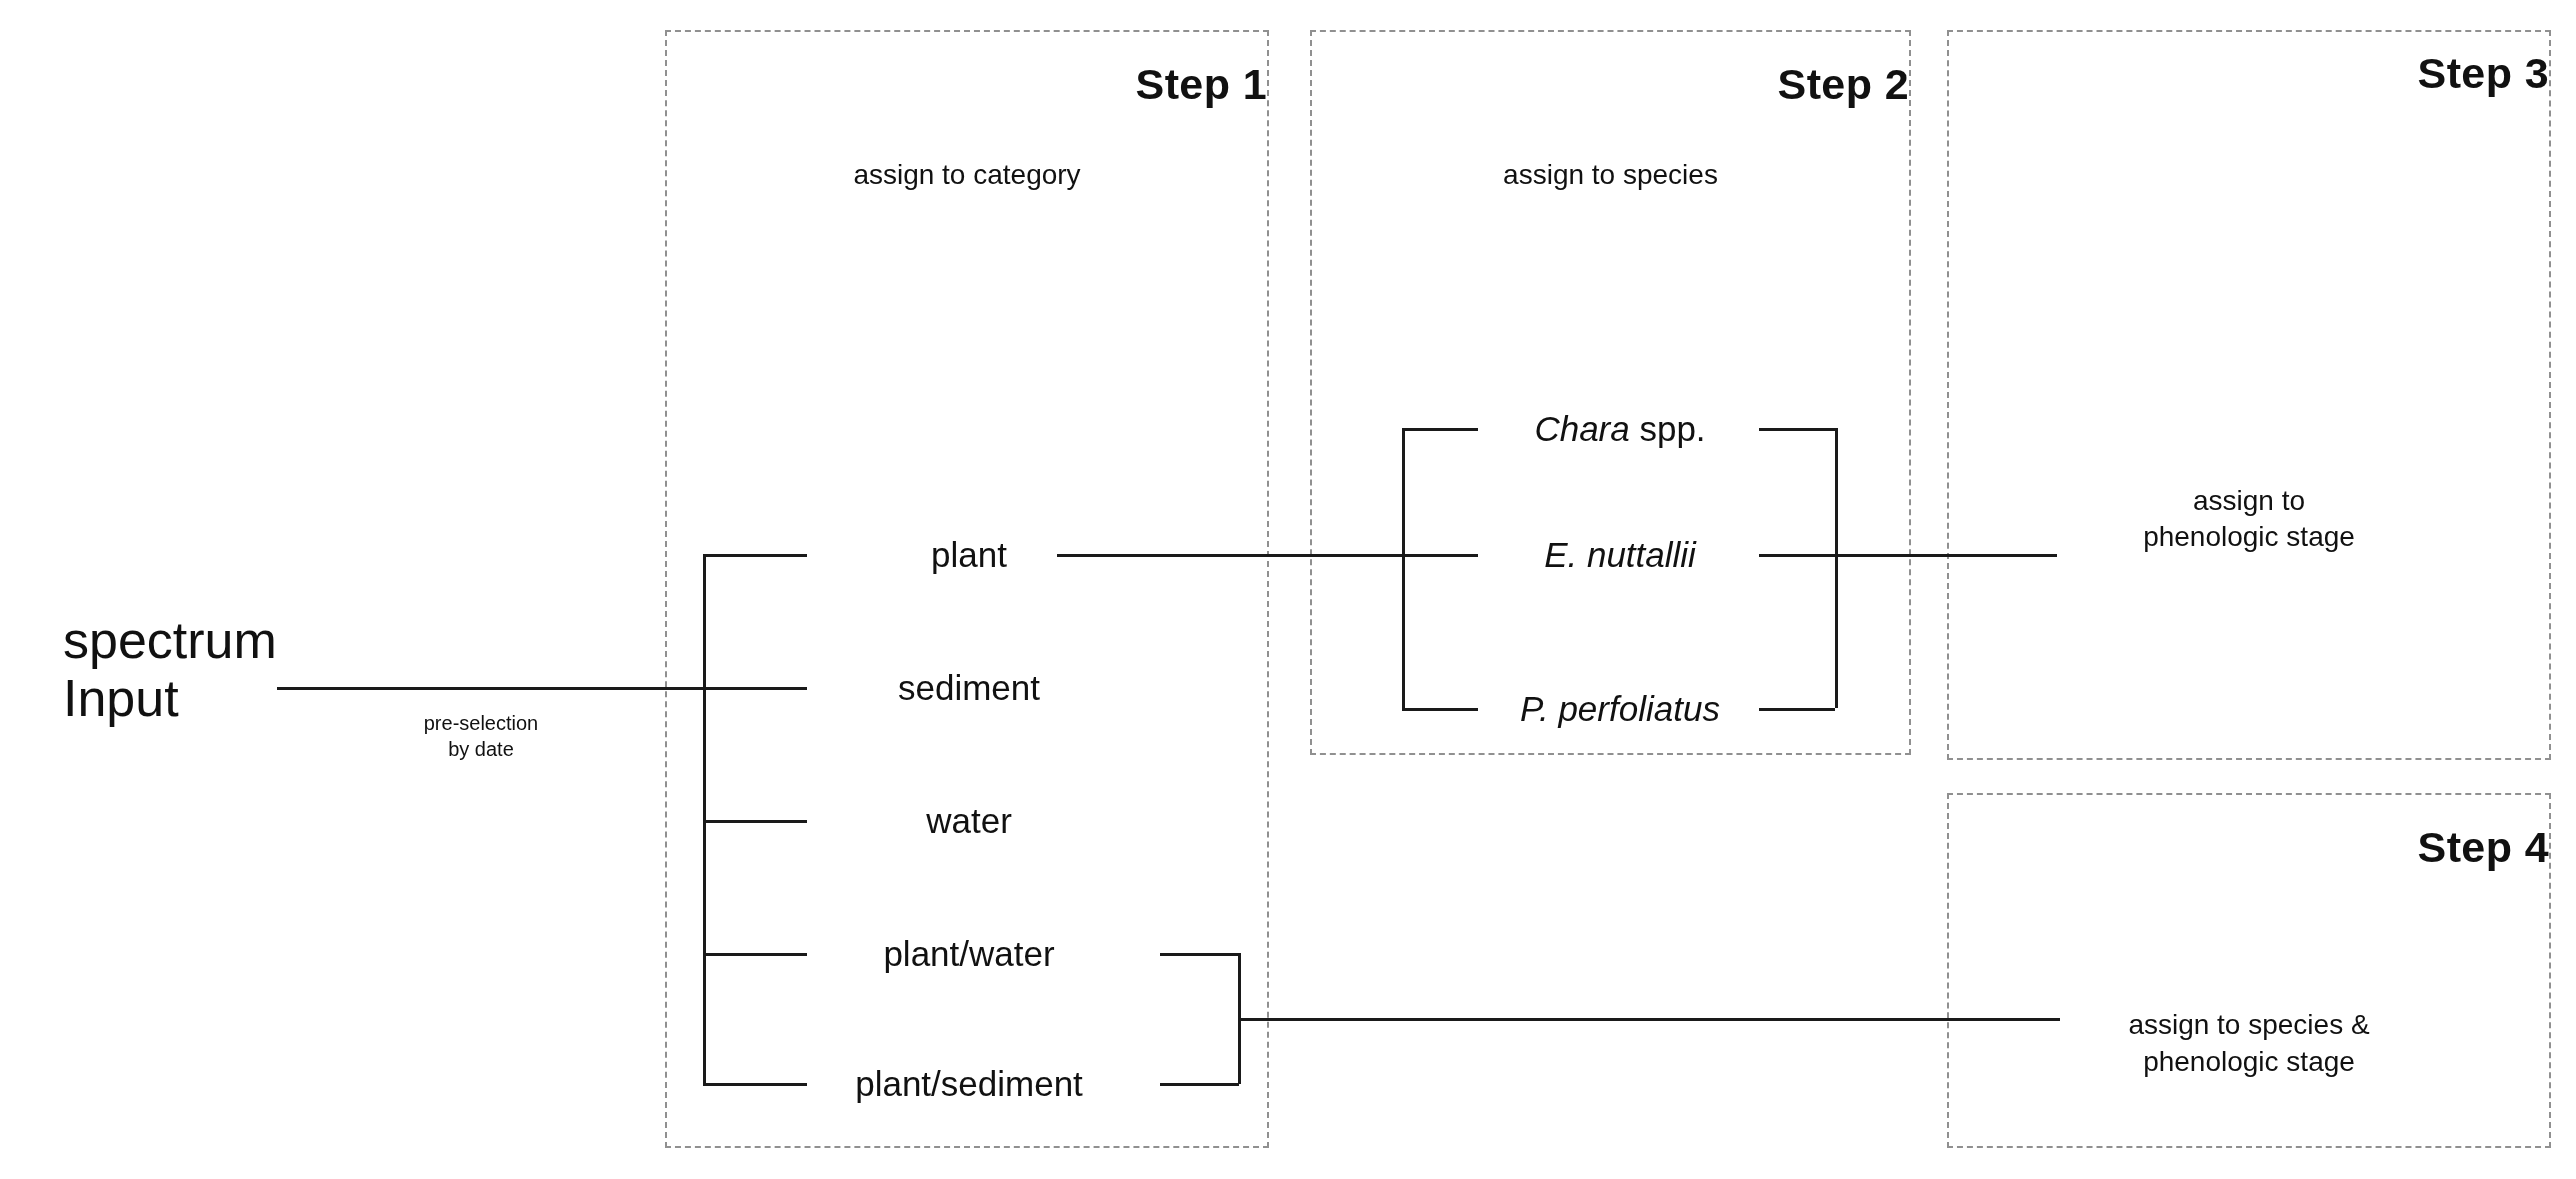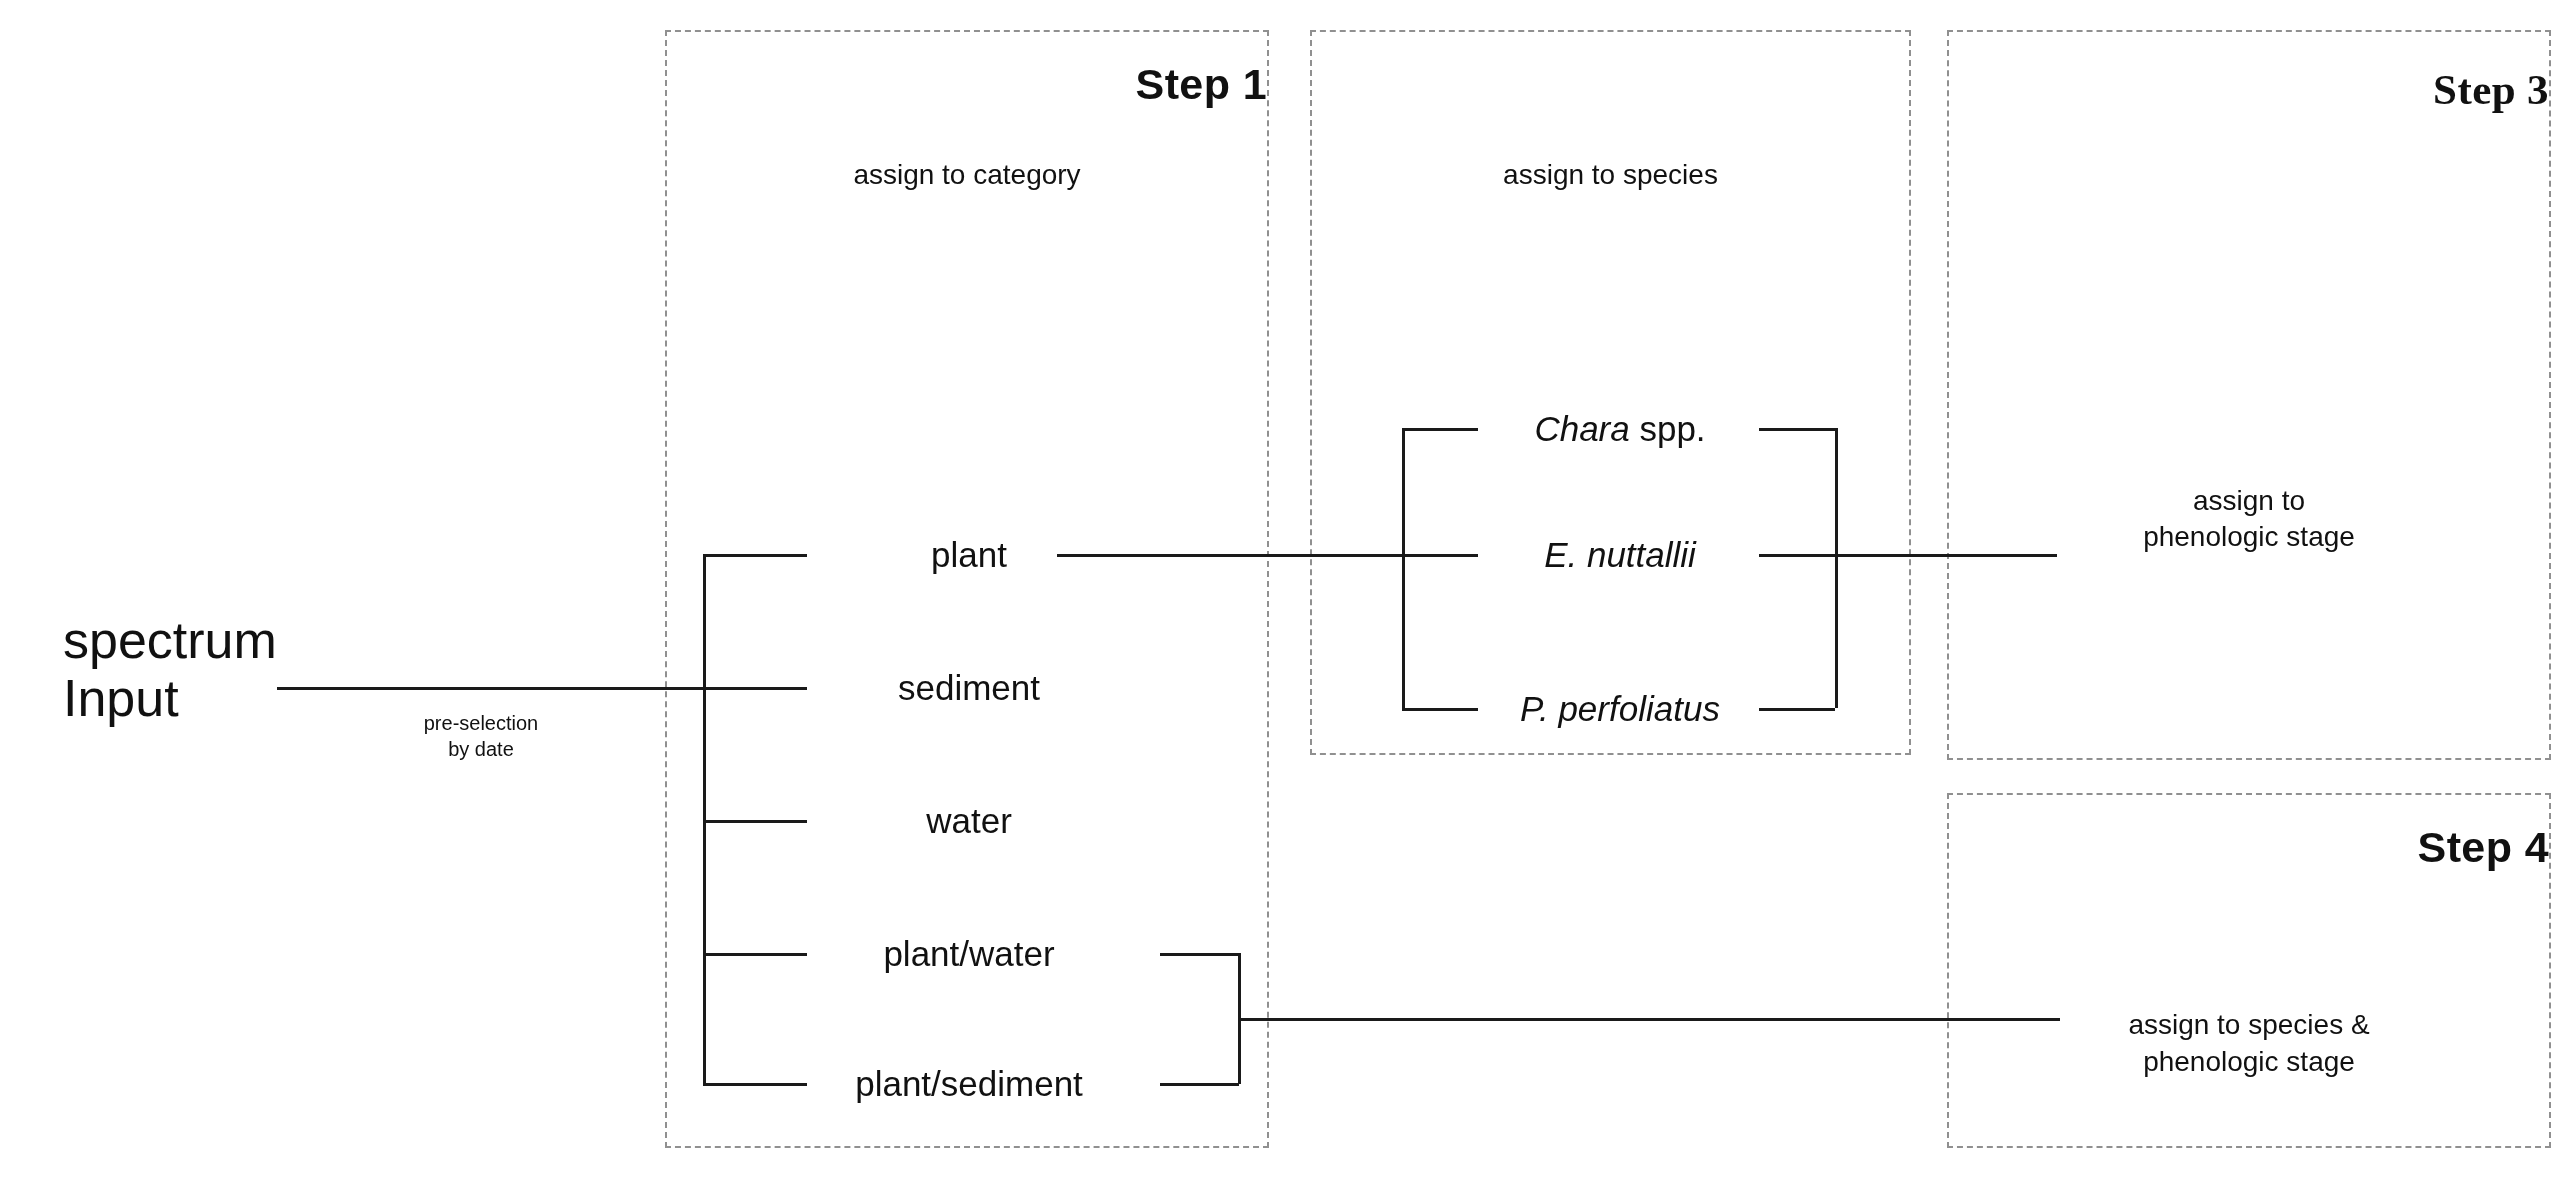--- a/index.html
+++ b/index.html
@@ -86,25 +86,26 @@
 <body>
 
 <div id="stage">
 
   <div class="step-panel" style="left:665px; top:30px; width:604px; height:1118px;">
     <div class="step-title" style="top:27.5px;">Step 1</div>
     <div class="step-sub" style="top:125px;">assign to category</div>
   </div>
 
   <div class="step-panel" style="left:1310px; top:30px; width:601px; height:725px;">
+    <div class="step-title" style="top:27.5px;">Step 2</div>
     <div class="step-sub" style="top:125px;">assign to species</div>
   </div>
 
   <div class="step-panel" style="left:1947px; top:30px; width:604px; height:730px;">
-    <div class="step-title" style="top:33px;font-family:Liberation Serif, serif;">Step 3</div>
+    <div class="step-title" style="top:17px;">Step 3</div>
     <div class="step-sub" style="top:451px;">assign to</div>
     <div class="step-sub" style="top:487px;">phenologic stage</div>
   </div>
 
   <div class="step-panel" style="left:1947px; top:793px; width:604px; height:355px;">
     <div class="step-title" style="top:27.5px;">Step 4</div>
     <div class="step-sub" style="top:212px;">assign to species &amp;</div>
     <div class="step-sub" style="top:249px;">phenologic stage</div>
   </div>
 

